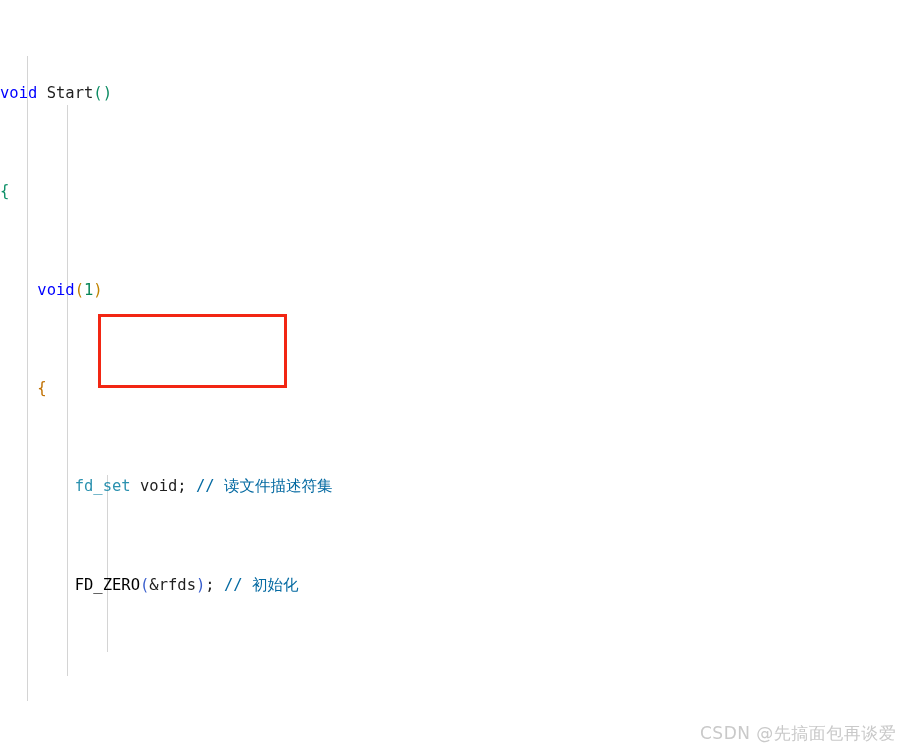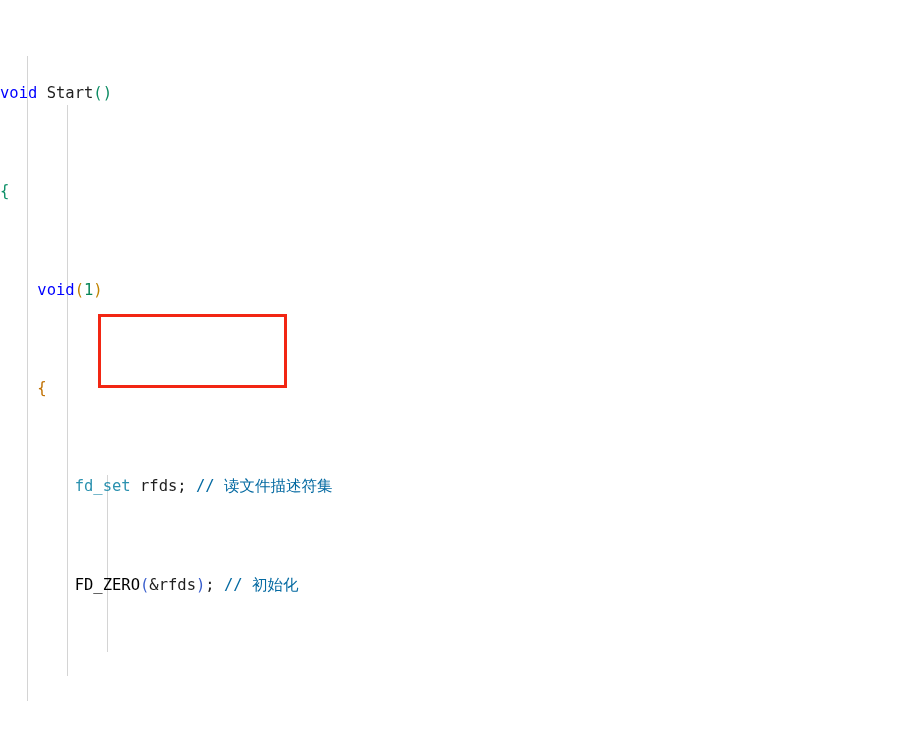--- a/index.html
+++ b/index.html
@@ -93,21 +93,21 @@
   <div class="code">
 
     <div class="line"><span class="kw">void</span><span> </span><span class="fn">Start</span><span class="paren0">()</span></div>
 
     <div class="line"><span class="br-green">{</span></div>
 
     <div class="line"><span>    </span><span class="kw">void</span><span class="paren1">(</span><span class="num">1</span><span class="paren1">)</span></div>
 
     <div class="line"><span>    </span><span class="br-orange">{</span></div>
 
-    <div class="line"><span>        </span><span class="type">fd_set</span><span class="var"> rfds;</span><span class="cmt"> // 读文件描述符集</span></div>
+    <div class="line"><span>        </span><span class="type">fd_set</span><span class="var"> void;</span><span class="cmt"> // 读文件描述符集</span></div>
 
     <div class="line"><span>        </span><span class="macro">FD_ZERO</span><span class="paren2">(</span><span class="var">&amp;rfds</span><span class="paren2">)</span><span class="punct">;</span><span class="cmt"> // 初始化</span></div>
 
 
     
 
     
 
     
 
@@ -150,14 +150,15 @@
     
 
     
 
     
 
   </div>
 
   <div id="red-box" style="left: 98px; top: 314px; width: 189px; height: 74px; border-color: rgb(242, 38, 19);"></div>
 
+  <div id="watermark" style="left: 700px; top: 722px; color: rgb(201, 201, 201);">CSDN @先搞面包再谈爱</div>
 
 </div>
 
 </body></html>

